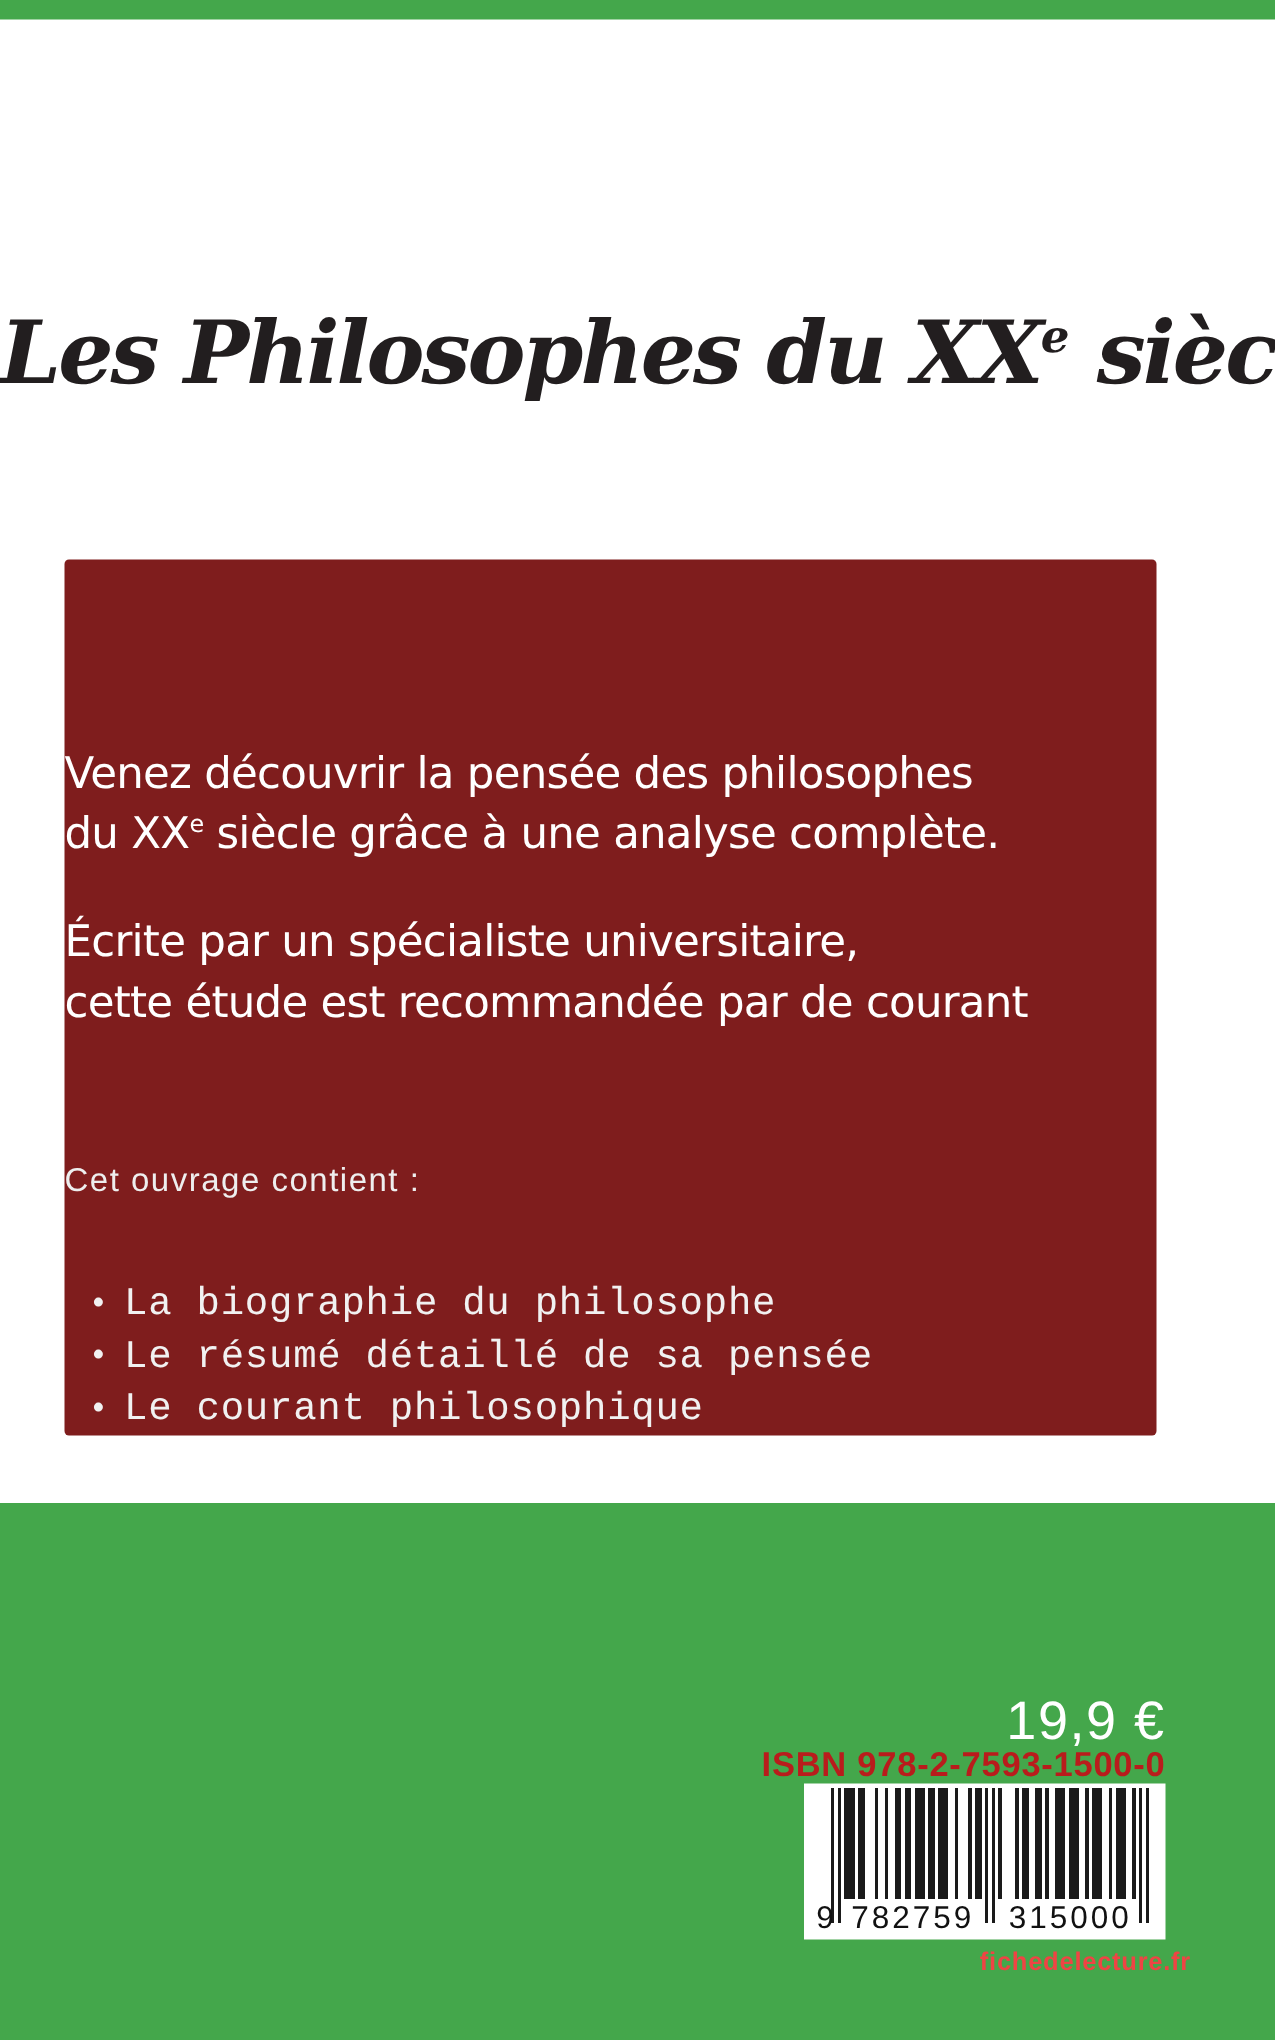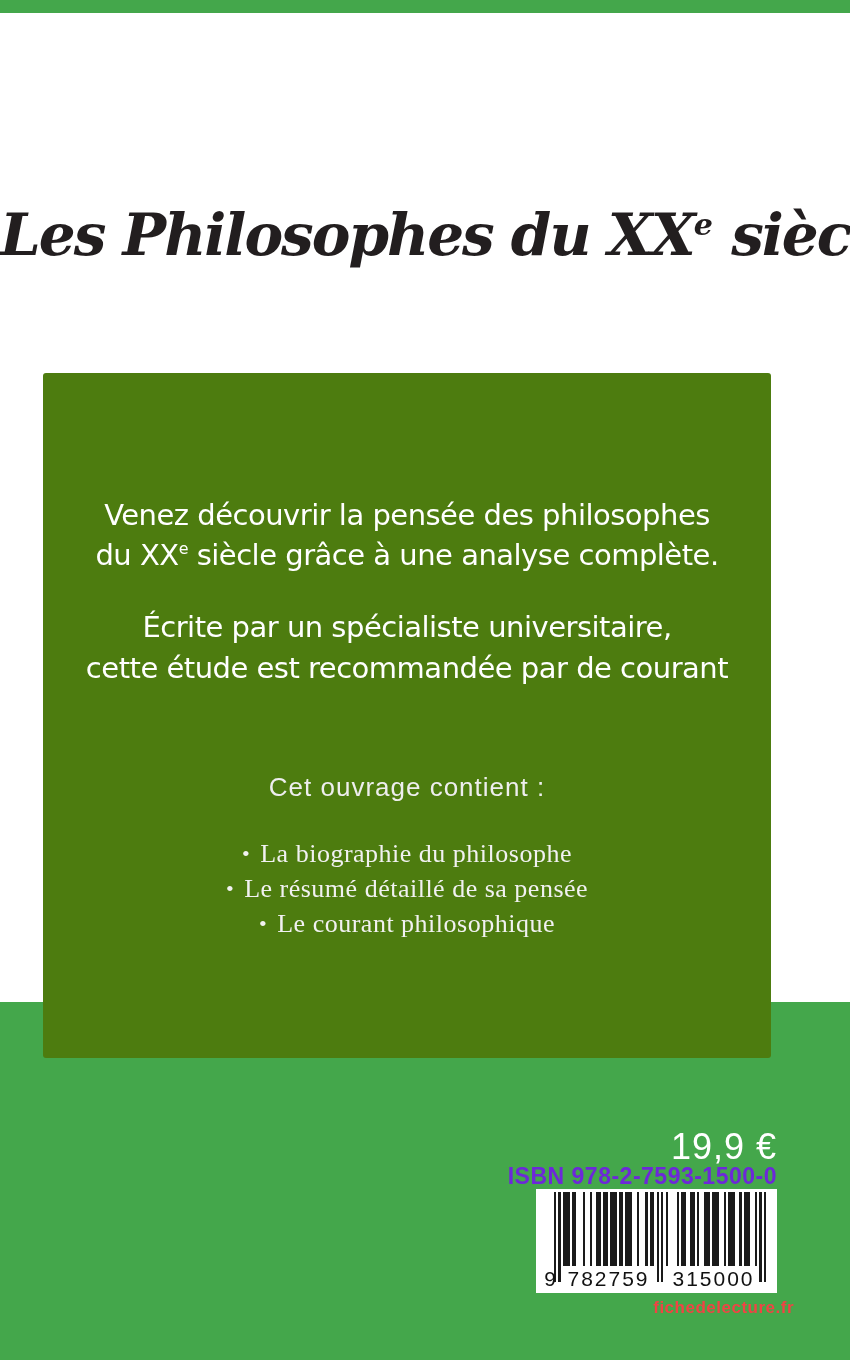--- a/index.html
+++ b/index.html
@@ -25,63 +25,63 @@
     font-style:italic;font-weight:bold;
     font-size:58px;line-height:86px;
     letter-spacing:-2px;
     color:#221e1f;
     white-space:nowrap;
   }
   .book-title sup{
     font-size:0.52em;vertical-align:super;line-height:0;letter-spacing:0;
   }
   .black-panel{
-    position:absolute;left:43px;top:373px;width:728px;height:685px;
-    background:#4d7c0f;border-radius:3px;
-    color:#ffffff;text-align:center;
+    position:absolute;left:43px;top:373px;width:728px;height:584px;
+    background:#7f1d1d;border-radius:3px;
+    color:#ffffff;
   }
   .para{
     position:absolute;left:0;width:728px;
     font-family:"DejaVu Sans",sans-serif;
     font-size:29px;line-height:40px;
     letter-spacing:-0.5px;
     color:#ffffff;
   }
   .para sup{font-size:0.55em;vertical-align:super;line-height:0;}
   .para-intro{top:122px;}
   .para-audience{top:234px;line-height:41px;}
   .contents-heading{
     position:absolute;left:0;top:398px;width:728px;
     font-family:"Liberation Sans",sans-serif;
-    font-size:26px;line-height:32px;letter-spacing:1px;
+    font-size:22px;line-height:32px;letter-spacing:1px;
     color:#eeeeee;
   }
   .contents-list{
     position:absolute;left:0;top:463px;width:728px;
-    margin:0;padding:0;list-style:none;
-    font-family:Liberation Serif, serif;
+    margin:16px;padding:0;list-style:none;
+    font-family:Liberation Mono, monospace;
     font-size:26px;line-height:35px;letter-spacing:0.5px;
     color:#f1f1f1;
   }
   .contents-list .blt{
     display:inline-block;margin-right:10px;
     font-size:22px;vertical-align:1px;
   }
   .price-label{
     position:absolute;right:73px;top:1128px;
     font-family:"Liberation Sans",sans-serif;
     font-size:36px;line-height:38px;
     color:#ffffff;letter-spacing:1px;
     text-align:right;
   }
   .isbn-label{
     position:absolute;right:73px;top:1163px;
     font-family:"Liberation Sans",sans-serif;
     font-size:23px;line-height:26px;font-weight:bold;
-    color:#6d28d9;letter-spacing:0.5px;
+    color:#b91c1c;letter-spacing:0.5px;
     text-align:right;
   }
   .barcode-box{
     position:absolute;left:536px;top:1189px;width:241px;height:104px;
     background:#ffffff;
   }
   .barcode-box svg{position:absolute;left:18px;top:3px;}
   .bc-digit{
     position:absolute;
     font-family:"Liberation Sans",sans-serif;

